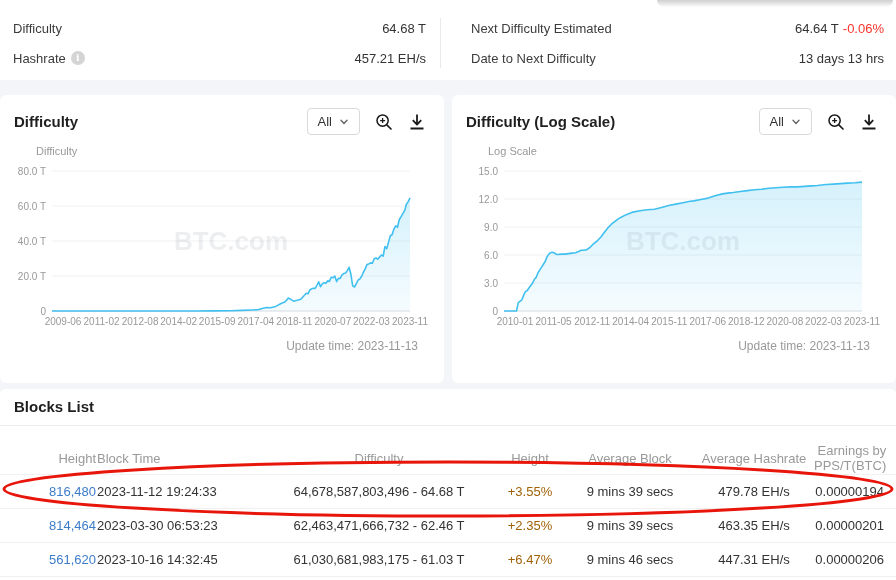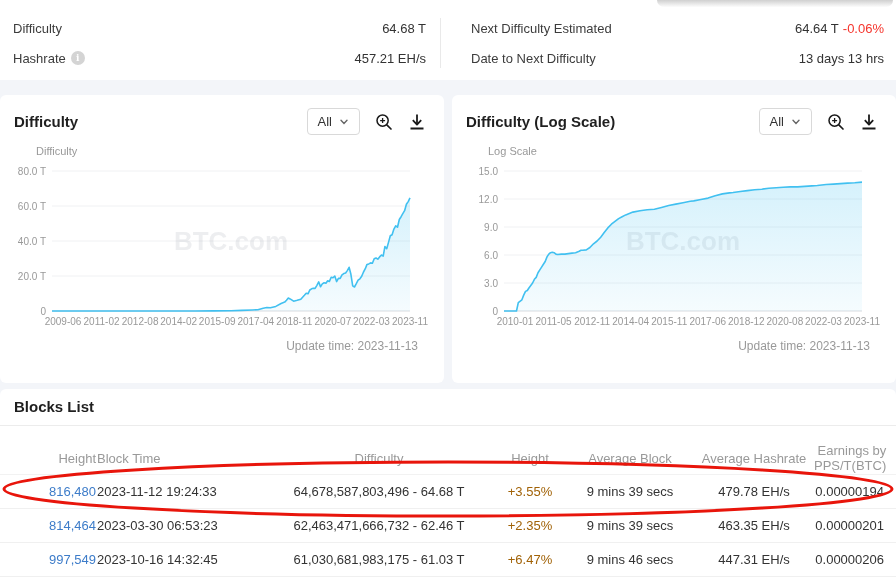--- a/index.html
+++ b/index.html
@@ -249,21 +249,21 @@
       <div class="c-height"><a class="link-blue">814,464</a></div>
       <div class="c-time">2023-03-30 06:53:23</div>
       <div class="c-diff">62,463,471,666,732 - 62.46 T</div>
       <div class="c-change chg-green">+2.35%</div>
       <div class="c-avgb">9 mins 39 secs</div>
       <div class="c-avgh">463.35 EH/s</div>
       <div class="c-earn">0.00000201</div>
     </div>
 
     <div class="tbl-row tbl-data">
-      <div class="c-height"><a class="link-blue">997,549</a></div>
+      <div class="c-height"><a class="link-blue">561,620</a></div>
       <div class="c-time">2023-10-16 14:32:45</div>
       <div class="c-diff">61,030,681,983,175 - 61.03 T</div>
       <div class="c-change chg-green">+6.47%</div>
       <div class="c-avgb">9 mins 46 secs</div>
       <div class="c-avgh">447.31 EH/s</div>
       <div class="c-earn">0.00000206</div>
     </div>
   </div>
 
   <svg class="annot-svg" width="896" height="191">

